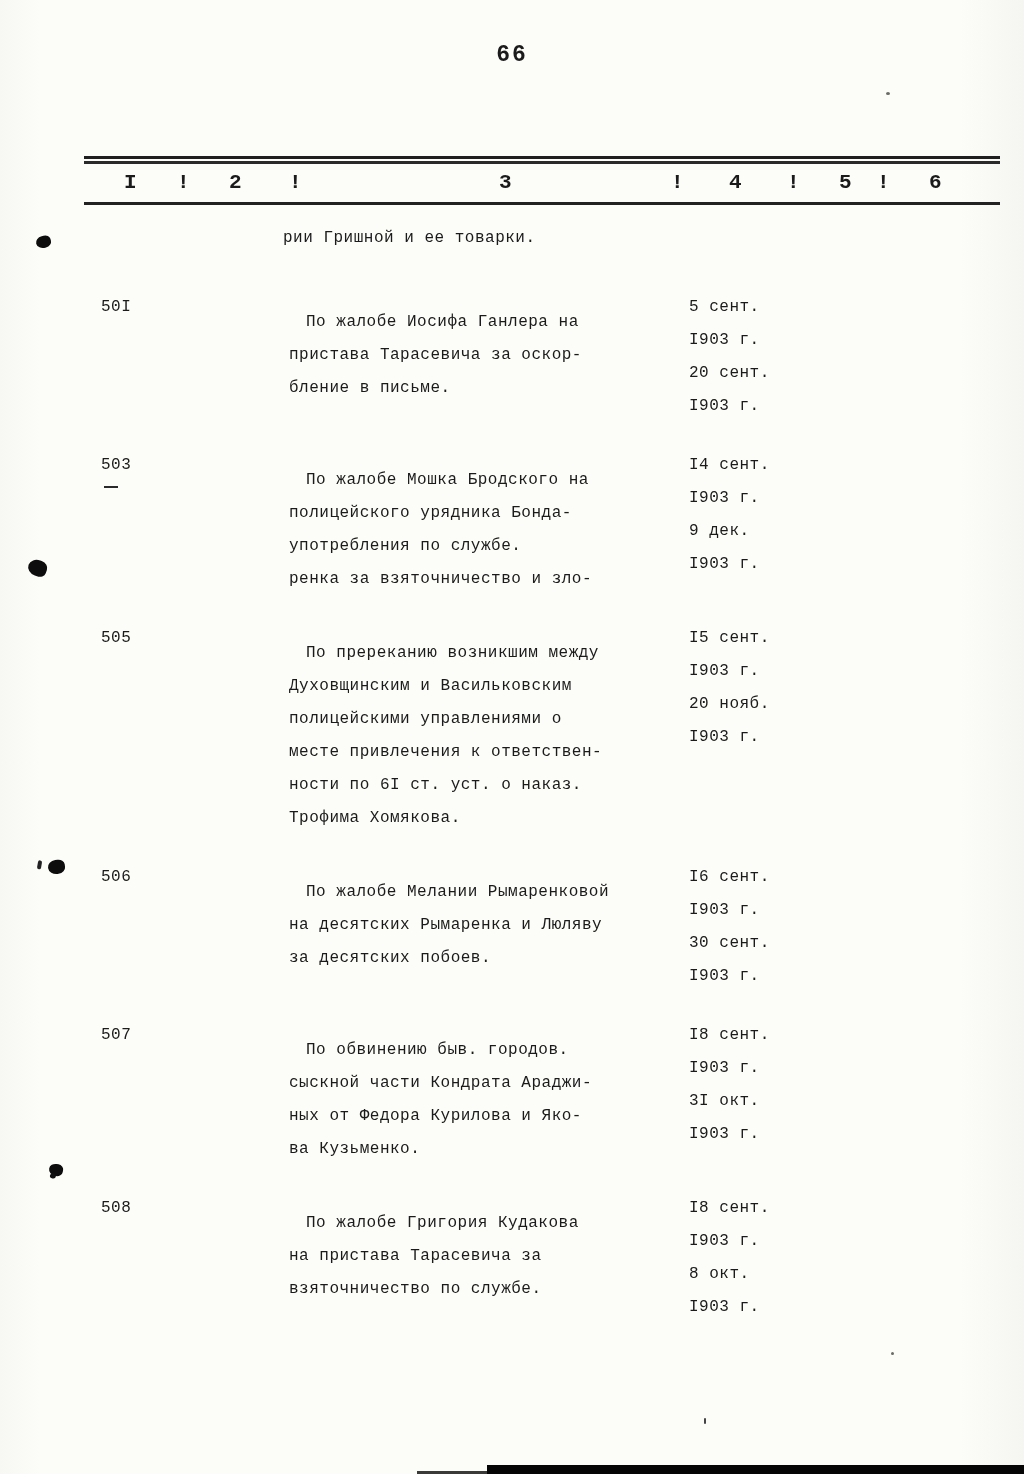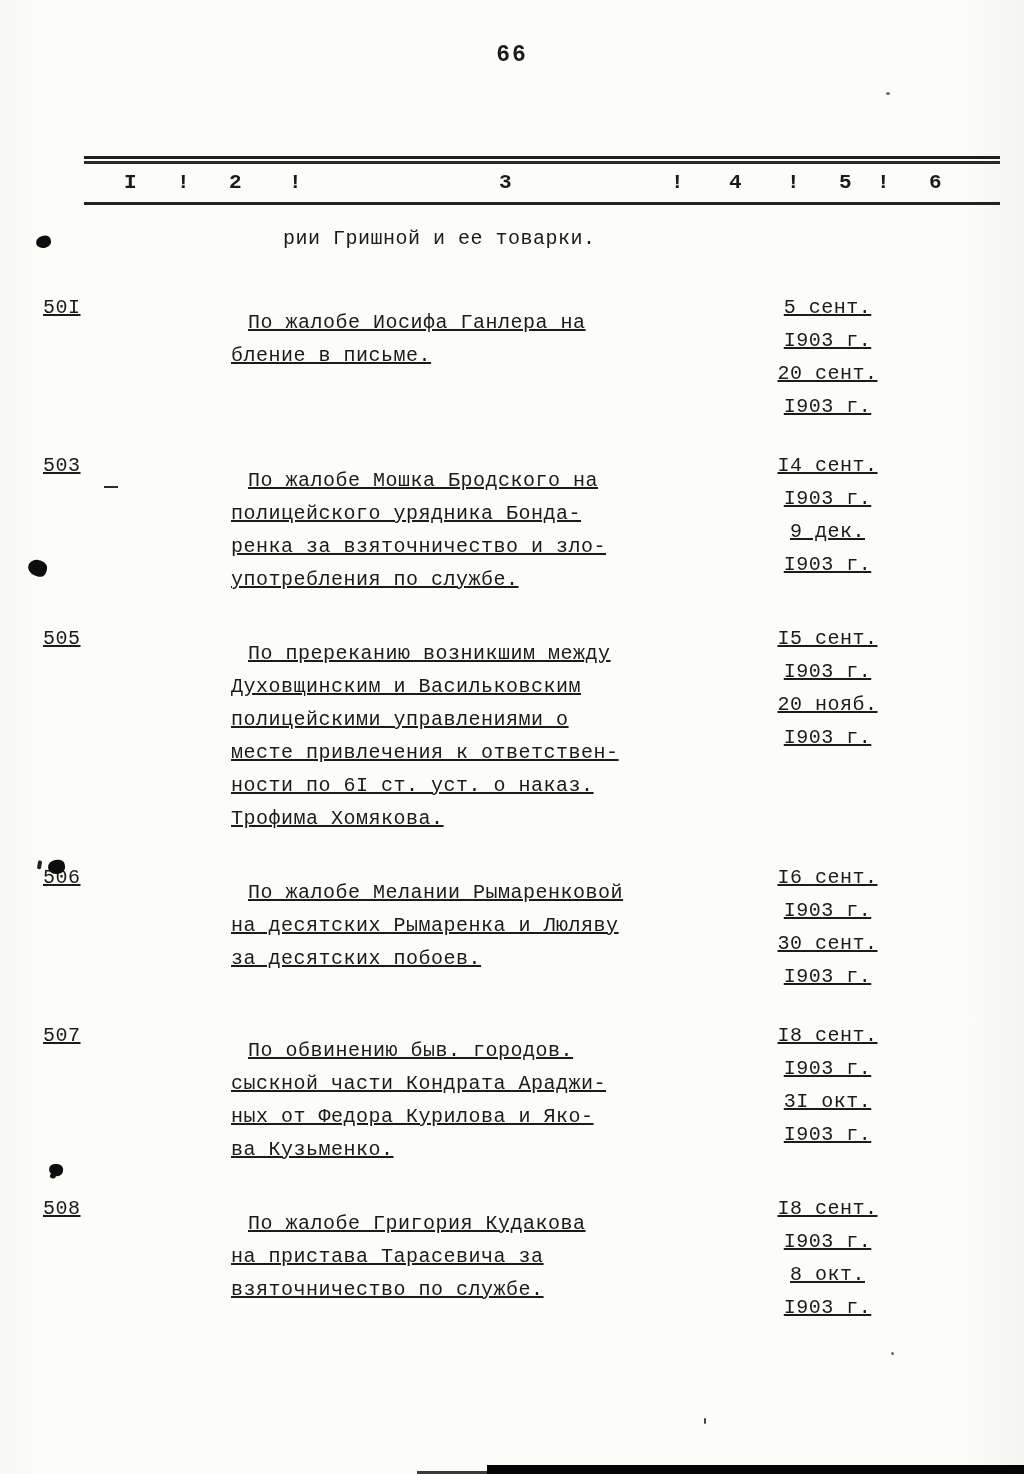--- a/index.html
+++ b/index.html
@@ -31,35 +31,34 @@
     box-shadow:0 5px 0 0 #2a2a2a;
   }
   .header-row { position:relative; height:38px; margin-top:5px; }
   .hcell {
     position:absolute; top:0;
     line-height:38px; font-size:21px; font-weight:bold;
   }
   .rule-bottom { height:3px; background:#222; }
 
   
-  .content { position:absolute; top:222px; left:0; width:1024px; font-size:20px; letter-spacing:.5px; }
+  .content { position:absolute; top:222px; left:0; width:1024px; font-size:16px; letter-spacing:.5px; }
   .tline { height:33px; line-height:33px; white-space:pre; }
 
   .continuation { margin-left:283px; margin-bottom:36px; }
 
   .entry {
     display:grid;
     grid-template-columns:188px 400px auto;
-    padding-left:43px;
+    padding-left:101px;
     margin-bottom:26px;
-    text-decoration:underline;
   }
   .entry-number { line-height:33px; }
   .entry-desc .tline:first-child { padding-left:17px;margin-top:15px; }
-  .entry-dates { white-space:pre;text-align:center; }
+  .entry-dates { white-space:pre; }
 
   
   .blot { position:absolute; background:#0d0d0d; border-radius:55% 45% 50% 60%; }
   .blot-1 { left:36px;  top:236px;  width:15px; height:12px; transform:rotate(-15deg); }
   .blot-2 { left:28px;  top:560px;  width:19px; height:16px; transform:rotate(20deg); border-radius:60% 50% 45% 60%; }
   .blot-3 { left:48px;  top:860px;  width:17px; height:14px; transform:rotate(-8deg); }
   .blot-3::before { content:""; position:absolute; left:-10px; top:-2px; width:4px; height:9px; background:#222; border-radius:2px; transform:rotate(18deg); }
   .blot-4 { left:49px;  top:1164px; width:14px; height:12px; transform:rotate(10deg); }
   .blot-4::after { content:""; position:absolute; left:2px; top:10px; width:6px; height:5px; background:#111; border-radius:50%; }
 
@@ -98,31 +97,32 @@
   <div class="rule-bottom"></div>
 </div>
 
 <div class="content">
   <div class="continuation tline">рии Гришной и ее товарки.</div>
   <div id="entries">
       <div class="entry">
         <div class="entry-number">50I</div>
         <div class="entry-desc">
           <div class="tline">По жалобе Иосифа Ганлера на</div>
+          <div class="tline">пристава Тарасевича за оскор-</div>
           <div class="tline">бление в письме.</div>
         </div>
         <div class="entry-dates"><div class="tline">5 сент.</div><div class="tline">I903 г.</div><div class="tline">20 сент.</div><div class="tline">I903 г.</div></div>
       </div>
       <div class="entry">
         <div class="entry-number">503</div>
         <div class="entry-desc">
           <div class="tline">По жалобе Мошка Бродского на</div>
           <div class="tline">полицейского урядника Бонда-</div>
+          <div class="tline">употребления по службе.</div>
           <div class="tline">ренка за взяточничество и зло-</div>
-          <div class="tline">употребления по службе.</div>
         </div>
         <div class="entry-dates"><div class="tline">I4 сент.</div><div class="tline">I903 г.</div><div class="tline">9 дек.</div><div class="tline">I903 г.</div></div>
       </div>
       <div class="entry">
         <div class="entry-number">505</div>
         <div class="entry-desc">
           <div class="tline">По пререканию возникшим между</div>
           <div class="tline">Духовщинским и Васильковским</div>
           <div class="tline">полицейскими управлениями о</div>
           <div class="tline">месте привлечения к ответствен-</div>

